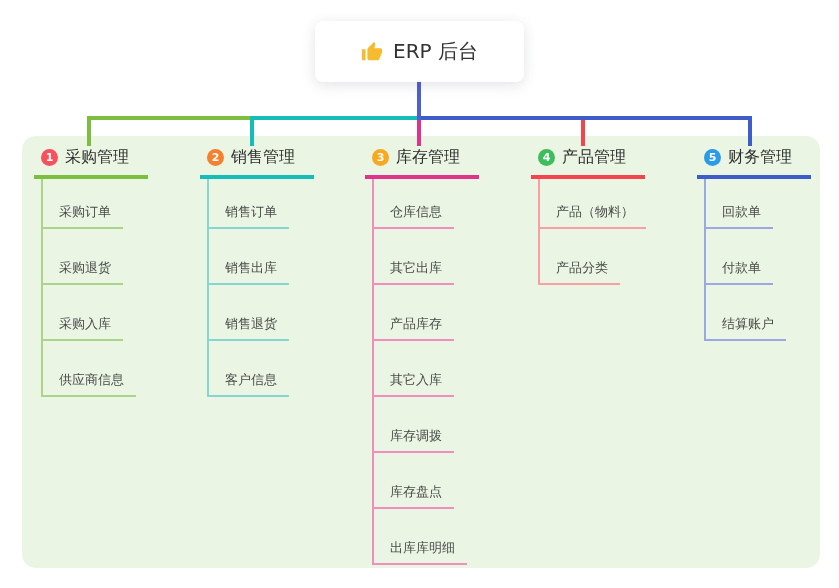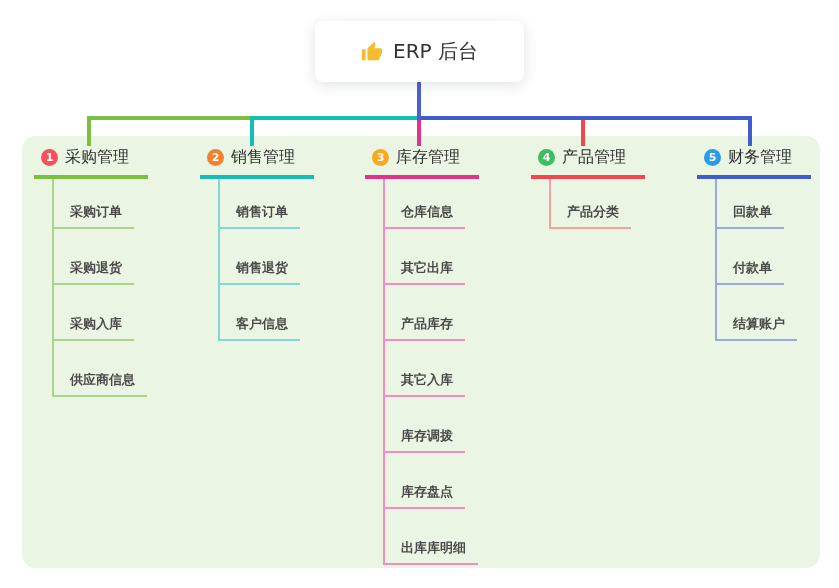--- a/index.html
+++ b/index.html
@@ -23,21 +23,21 @@
              justify-content:center;gap:10px;font-size:20px;color:#333;z-index:3;}
   .thumb{display:inline-flex;width:22px;height:22px;}
   .thumb svg{width:22px;height:22px;}
   .branch{position:absolute;top:146px;z-index:2;}
   .b1{left:34px;} .b2{left:200px;} .b3{left:365px;} .b4{left:531px;} .b5{left:697px;}
   .branch-header{width:114px;height:33px;box-sizing:border-box;border-bottom:4px solid var(--c,#888);
                  display:flex;align-items:center;gap:7px;padding:0 0 6px 7px;cursor:default;}
   .badge{width:17px;height:17px;border-radius:50%;background:var(--badge,#999);color:#fff;font-size:11px;
          font-weight:bold;display:flex;align-items:center;justify-content:center;flex:0 0 17px;line-height:1;}
   .branch-label{font-size:16px;font-weight:500;color:#2e2e2e;white-space:nowrap;}
-  .children{margin-left:18px;border-left:2px solid var(--light,#ccc);font-weight:bold;}
+  .children{margin-left:7px;border-left:2px solid var(--light,#ccc);}
   .child{display:table;padding:30px 12px 7px 16px;border-bottom:2px solid var(--light,#ccc);
          font-size:13px;color:#4a4a4a;white-space:nowrap;line-height:17px;}
   .child:first-child{padding-top:24px;}
 </style>
 </head>
 <body>
 
 <div class="canvas">
 
   <div class="panel" style="background: rgb(234, 246, 227);"></div>
@@ -74,20 +74,21 @@
     </div>
   </div>
 
   <div class="branch b2" style="--c: #14BDB8; --light: #85D7D1; --badge: #F5812F;">
     <div class="branch-header">
       <span class="badge">2</span>
       <span class="branch-label">销售管理</span>
     </div>
     <div class="children">
       <div class="child">销售订单</div>
+      <div class="child">销售出库</div>
       <div class="child">销售退货</div>
       <div class="child">客户信息</div>
     </div>
   </div>
 
   <div class="branch b3" style="--c: #E0348C; --light: #F08FBE; --badge: #F9A820;">
     <div class="branch-header">
       <span class="badge">3</span>
       <span class="branch-label">库存管理</span>
     </div>
@@ -101,20 +102,21 @@
       <div class="child">出库库明细</div>
     </div>
   </div>
 
   <div class="branch b4" style="--c: #F4444E; --light: #F79FA2; --badge: #3DBD5B;">
     <div class="branch-header">
       <span class="badge">4</span>
       <span class="branch-label">产品管理</span>
     </div>
     <div class="children">
+      <div class="child">产品（物料）</div>
       <div class="child">产品分类</div>
     </div>
   </div>
 
   <div class="branch b5" style="--c: #3F5CCB; --light: #9AA9E2; --badge: #2B9BE8;">
     <div class="branch-header">
       <span class="badge">5</span>
       <span class="branch-label">财务管理</span>
     </div>
     <div class="children">

